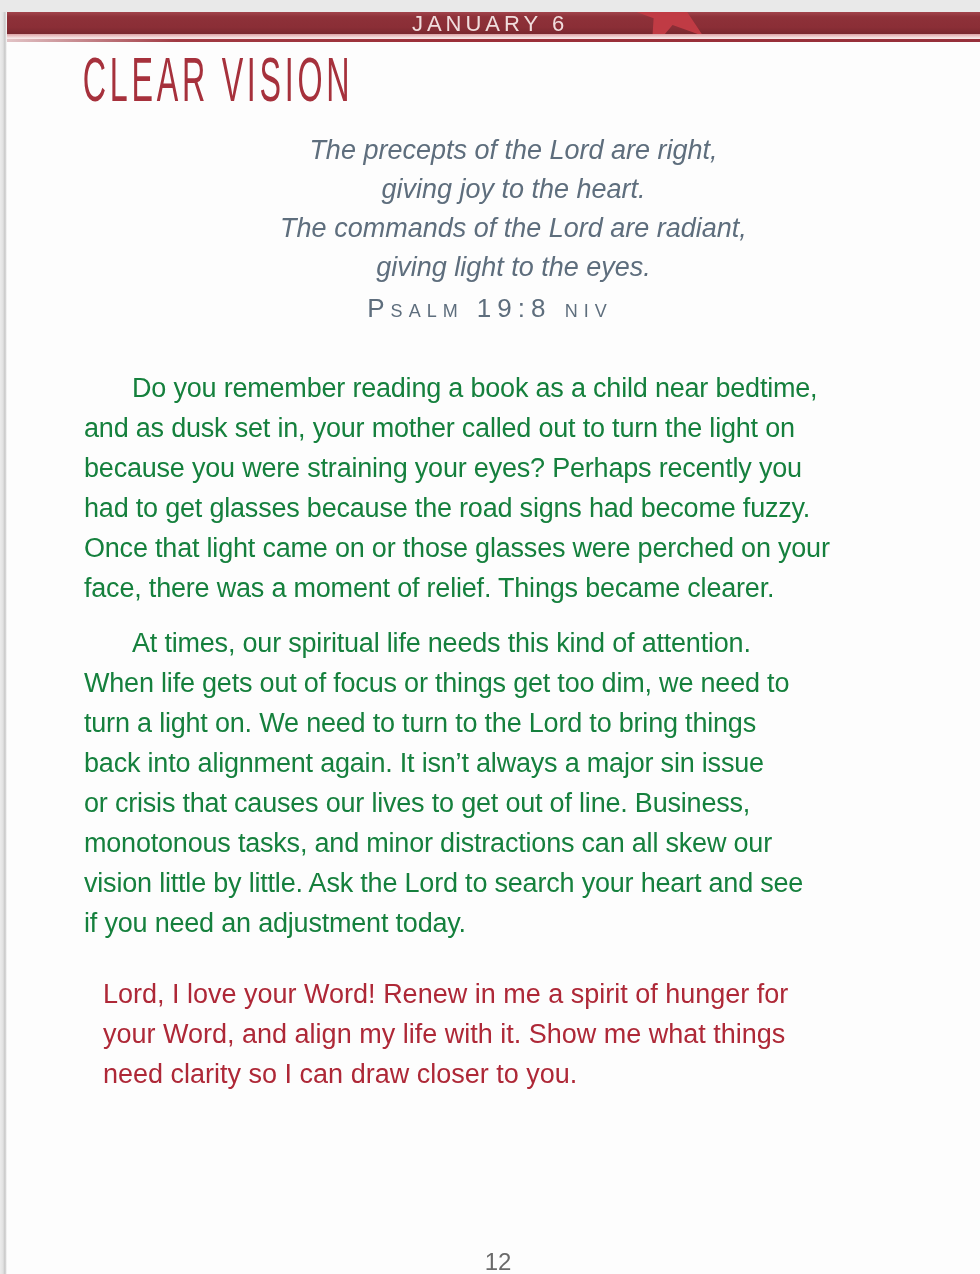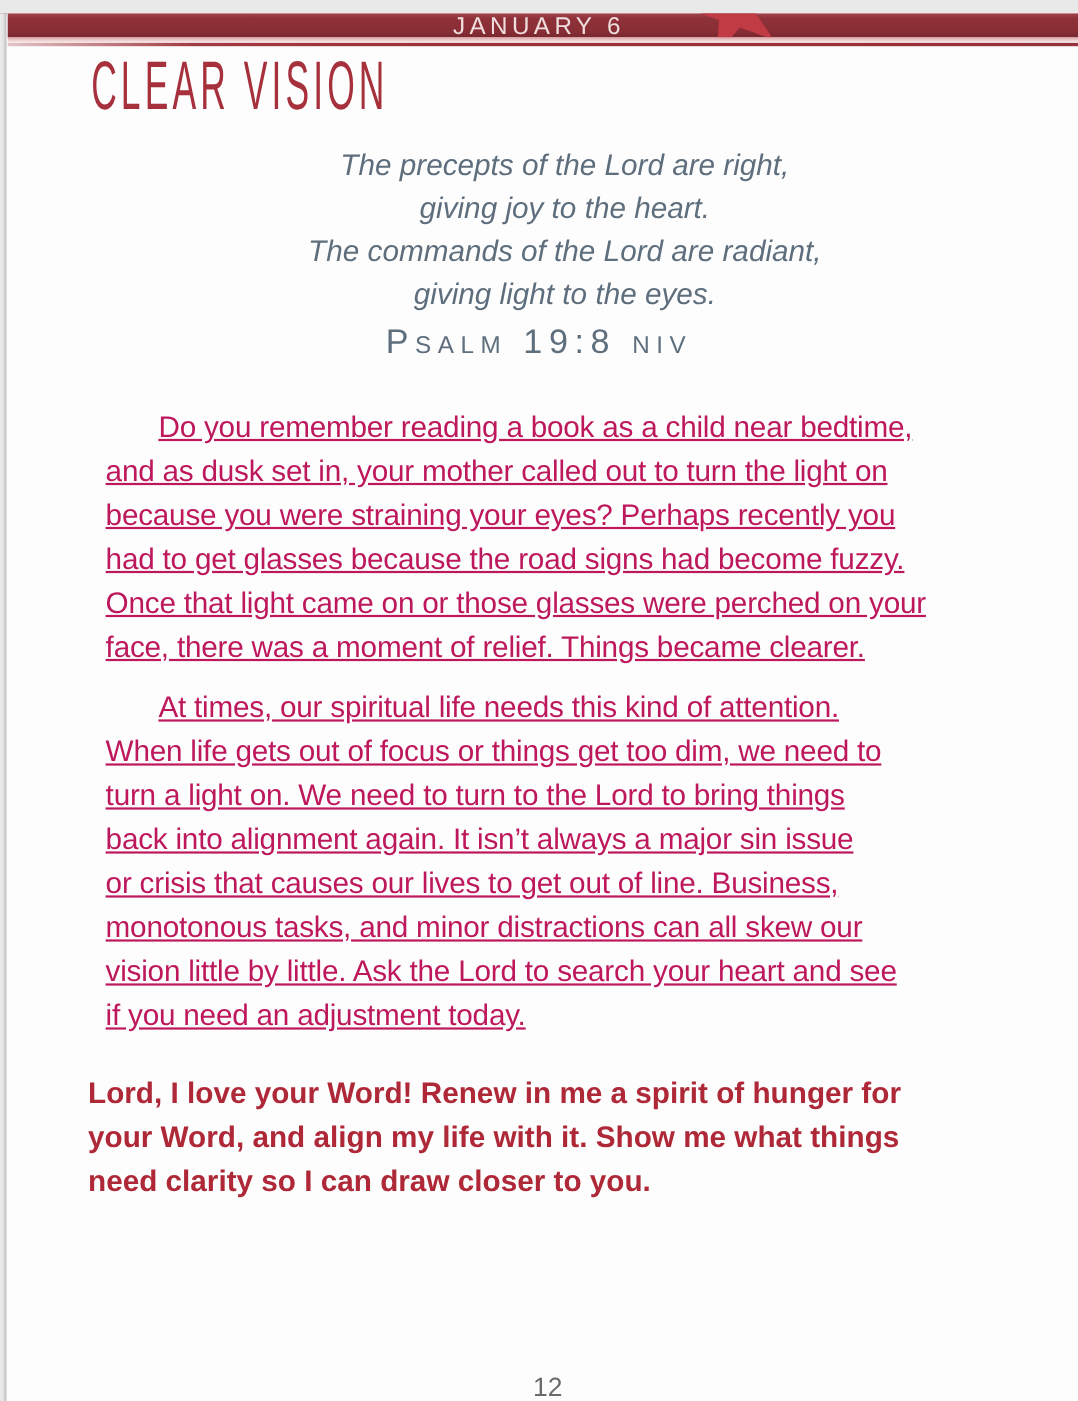--- a/index.html
+++ b/index.html
@@ -92,51 +92,50 @@
     font-size: 27px;
     line-height: 39px;
     color: #5e6e7d;
     white-space: pre;
     padding-left: 47px;
   }
   .scripture-ref {
     position: absolute;
     top: 281px; left: 0; right: 0;
     text-align: center;
-    font-size: 31px;
+    font-size: 26px;
     font-variant: small-caps;
     letter-spacing: 6px;
     color: #5e6e7d;
     white-space: pre;
   }
 
   
   .body-para {
     position: absolute;
-    left: 96px;
+    left: 84px;
     width: 820px;
     font-size: 27px;
     line-height: 40px;
     letter-spacing: -0.2px;
-    color: #be185d;
+    color: #15803d;
     white-space: pre;
     text-indent: 48px;
-    text-decoration: underline;
   }
   .para-1 { top: 356px; }
   .para-2 { top: 611px; }
 
   
   .prayer {
     position: absolute;
-    top: 962px; left: 80px;
+    top: 962px; left: 103px;
     width: 820px;
     font-size: 27px;
     line-height: 40px;
-    font-weight: 700;
+    font-weight: 400;
     color: #ae2837;
     white-space: pre;
   }
 
   
   .page-number {
     position: absolute;
     top: 1236px; left: 0; right: 0;
     text-align: center;
     font-size: 24px;

